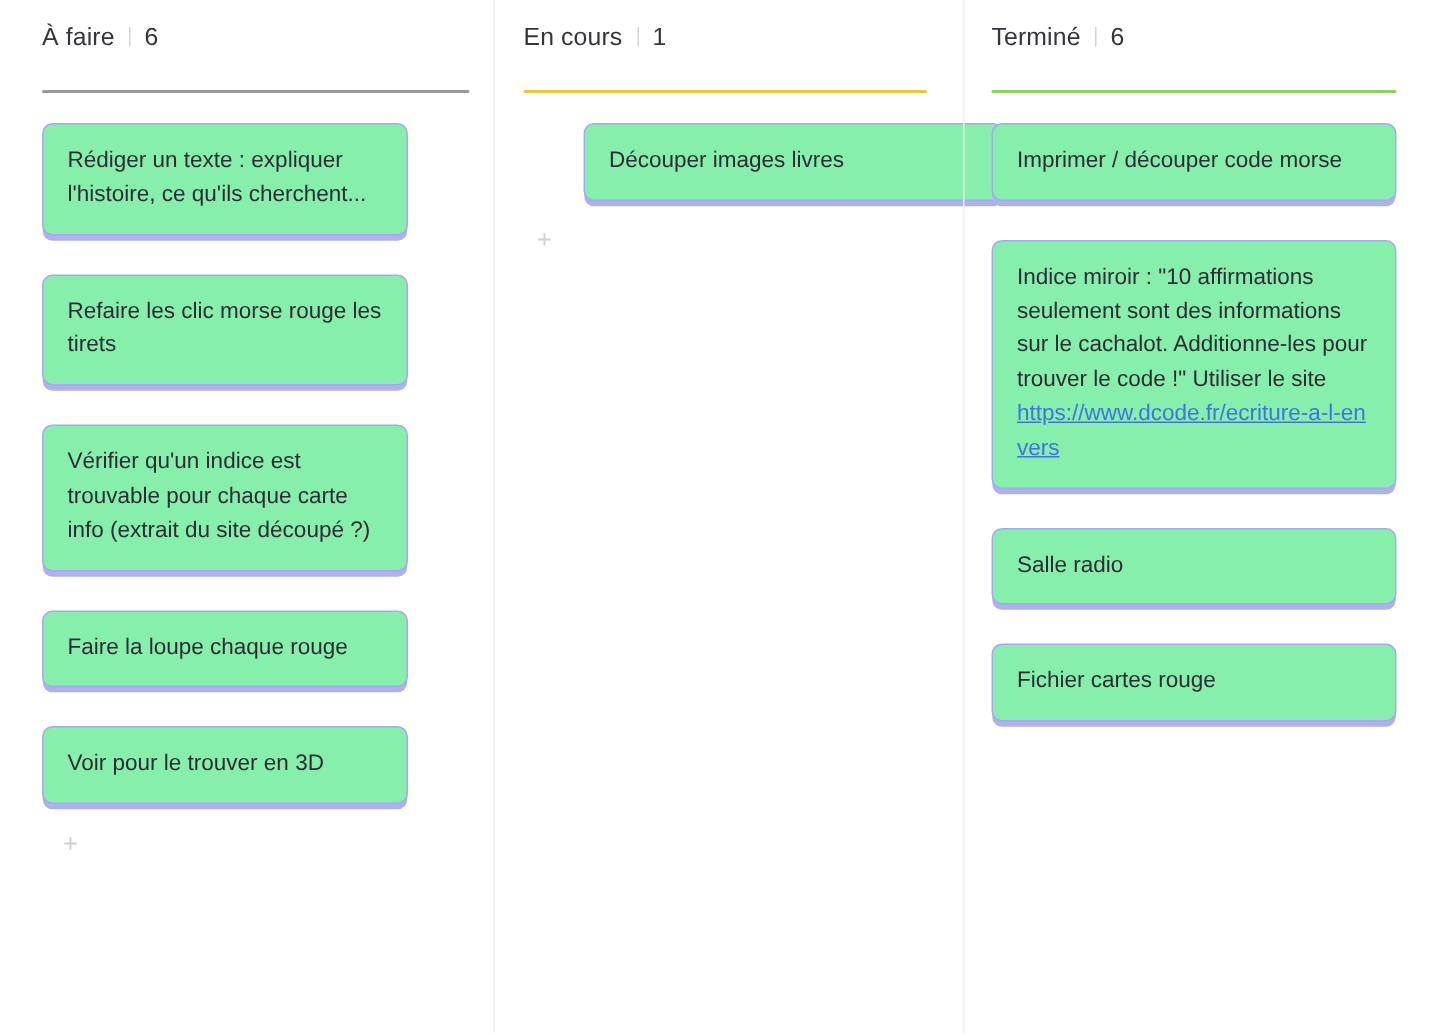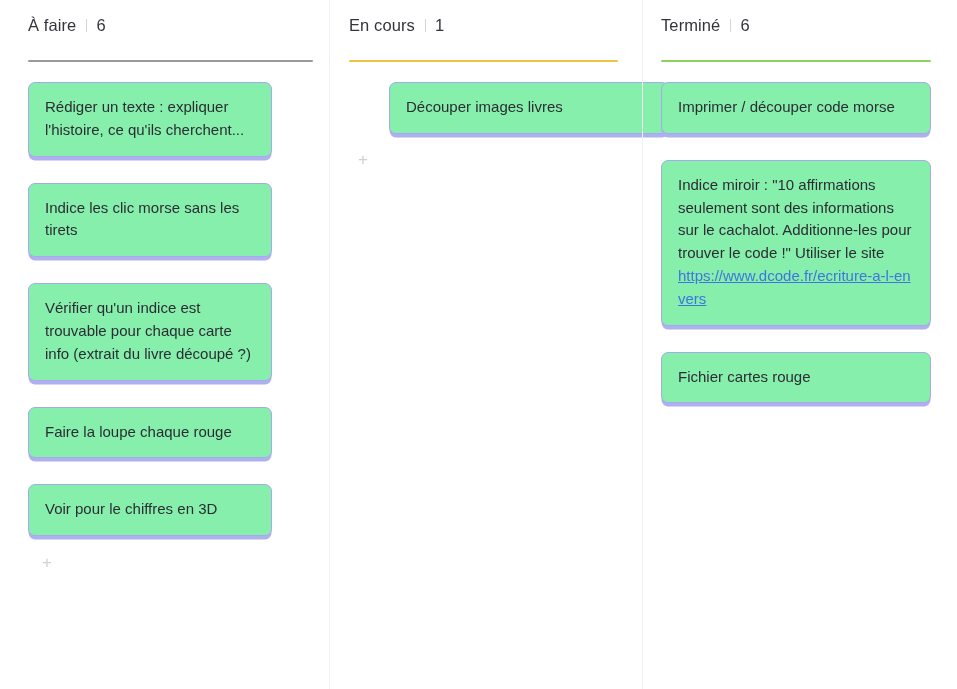--- a/index.html
+++ b/index.html
@@ -139,30 +139,30 @@
         <span class="col-title">À faire</span>
         <span class="col-sep"></span>
         <span class="col-count">6</span>
       </div>
       <div class="col-rule" style="background: rgb(154, 154, 154);"></div>
       <div class="cards">
         <div class="card">
           <span class="card-text">Rédiger un texte : expliquer l'histoire, ce qu'ils cherchent...</span>
         </div>
         <div class="card">
-          <span class="card-text">Indice les clic morse sans les tirets</span>
+          <span class="card-text">Refaire les clic morse rouge les tirets</span>
         </div>
         <div class="card">
-          <span class="card-text">Vérifier qu'un indice est trouvable pour chaque carte info (extrait du livre découpé ?)</span>
+          <span class="card-text">Vérifier qu'un indice est trouvable pour chaque carte info (extrait du site découpé ?)</span>
         </div>
         <div class="card">
           <span class="card-text">Faire la loupe chaque rouge</span>
         </div>
         <div class="card">
-          <span class="card-text">Voir pour le chiffres en 3D</span>
+          <span class="card-text">Voir pour le trouver en 3D</span>
         </div>
       </div>
       <div class="add-btn">+</div>
     </div>
     <div class="column col-doing">
       <div class="col-header">
         <span class="col-title">En cours</span>
         <span class="col-sep"></span>
         <span class="col-count">1</span>
       </div>
@@ -180,17 +180,20 @@
         <span class="col-sep"></span>
         <span class="col-count">6</span>
       </div>
       <div class="col-rule" style="background: rgb(142, 210, 97);"></div>
       <div class="cards">
         <div class="card">
           <span class="card-text">Imprimer / découper code morse</span>
         </div>
         <div class="card"><span class="card-text">Indice miroir : "10 affirmations seulement sont des informations sur le cachalot. Additionne-les pour trouver le code !" Utiliser le site </span><a class="card-link" href="#">https://www.dcode.fr/ecriture-a-l-envers</a></div>
         <div class="card">
+          <span class="card-text">Salle radio</span>
+        </div>
+        <div class="card">
           <span class="card-text">Fichier cartes rouge</span>
         </div>
       </div>
     </div>
   </div>
 
 </body></html>

